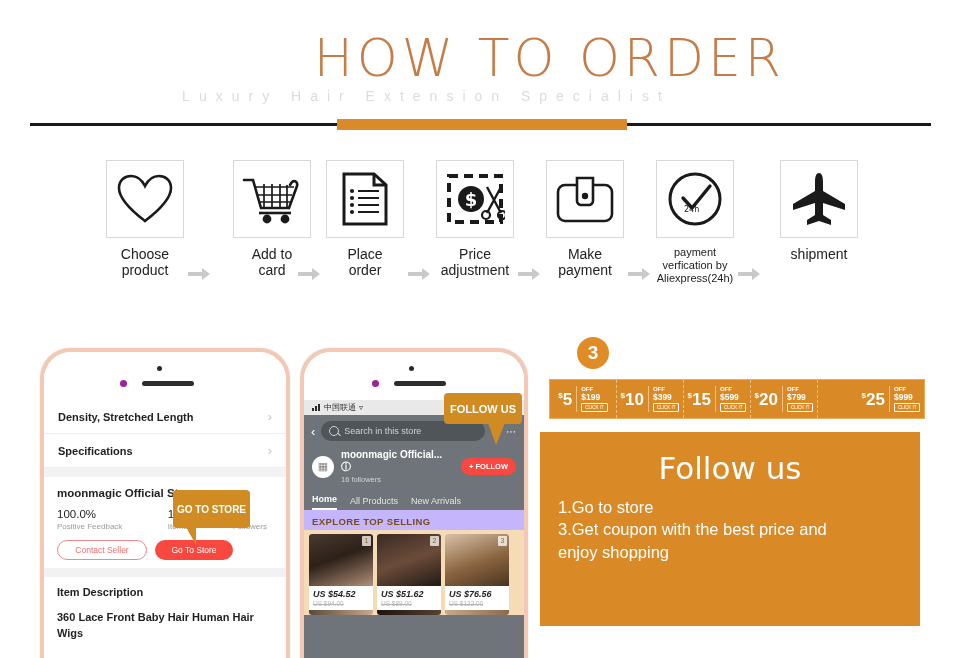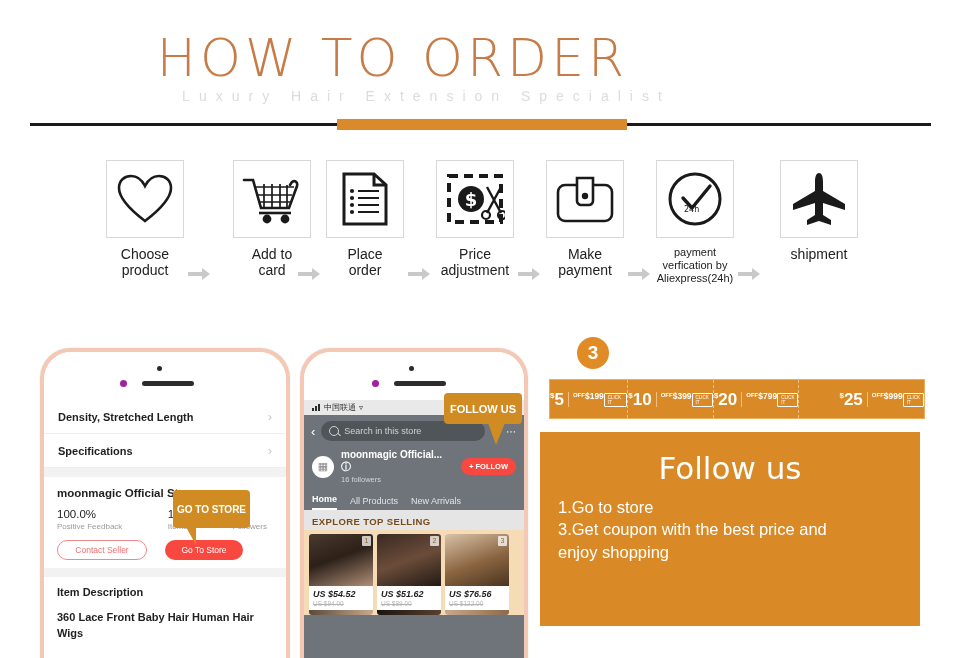--- a/index.html
+++ b/index.html
@@ -5,21 +5,21 @@
   html,body{margin:0;padding:0;}
   body{
     width:961px;height:658px;background:#ffffff;overflow:hidden;
     font-family:"Liberation Sans", sans-serif;position:relative;
   }
   .page{position:relative;width:961px;height:658px;}
 
   
   .header{position:absolute;left:0;top:0;width:961px;height:140px;}
   .title{
-    position:absolute;left:0;top:28px;width:785px;text-align:center;
+    position:absolute;left:0;top:28px;width:785px;text-align:right;
     font-size:52px;letter-spacing:4px;color:#c77b47;
     font-family:"DejaVu Sans", sans-serif;font-weight:300;
   }
   .subtitle{
     position:absolute;left:0;top:88px;width:853px;text-align:center;
     font-size:14px;letter-spacing:9px;color:#dcdcdc;font-weight:400;
   }
   .rule{position:absolute;left:30px;top:123px;width:901px;height:3px;background:#1a1a1a;}
   .rule-accent{position:absolute;left:337px;top:119px;width:290px;height:11px;background:#da8a2a;}
 
@@ -60,21 +60,21 @@
     padding:0 14px;border-bottom:1px solid #eee;font-size:11px;font-weight:700;color:#1f1f1f;
   }
   .chev{color:#c9c9c9;font-size:13px;font-weight:400;}
   .gap{height:9px;background:#f2f2f2;}
   .storeblk{padding:10px 13px 8px 13px;}
   .storename{font-size:11.5px;font-weight:700;color:#1f1f1f;margin-bottom:9px;}
   .stats{display:flex;justify-content:space-between;padding-right:6px;}
   .stat{text-align:left;}
   .stat .n{font-size:11.5px;color:#1f1f1f;font-weight:400;}
   .stat .t{font-size:8px;color:#9b9b9b;margin-top:2px;}
-  .sbtns{display:flex;gap:18px;margin-top:9px;}
+  .sbtns{display:flex;gap:8px;margin-top:9px;}
   .btn-ghost{
     border:1px solid #f08a8a;color:#f26d6d;border-radius:12px;font-size:8.5px;
     padding:4px 0;width:88px;text-align:center;background:#fff;
   }
   .btn-red{
     background:#f8483f;color:#fff;border-radius:12px;font-size:8.5px;
     padding:5px 0;width:78px;text-align:center;
   }
   .desc{padding:9px 13px 0 13px;}
   .desc .h{font-size:11px;font-weight:700;color:#1f1f1f;}
@@ -105,21 +105,21 @@
   .storehead{display:flex;align-items:center;padding:2px 8px 5px 8px;gap:7px;}
   .avatar{width:22px;height:22px;border-radius:50%;background:#fff;display:flex;align-items:center;justify-content:center;}
   .avatar span{font-size:11px;color:#888;}
   .sh-txt{flex:1;}
   .sh-name{color:#fff;font-size:10px;font-weight:700;}
   .sh-fol{color:#d2d5d8;font-size:7.5px;margin-top:1px;}
   .followbtn{background:#f8483f;color:#fff;font-size:7.5px;font-weight:700;border-radius:9px;padding:4px 8px;}
   .tabs{display:flex;gap:13px;padding:0 8px;align-items:flex-end;height:21px;}
   .tab{color:#e3e5e7;font-size:9px;padding-bottom:4px;}
   .tab.active{color:#fff;font-weight:700;border-bottom:2px solid #fff;}
-  .banner{background:#e5e5e5;padding:6px 8px 3px 8px;}
+  .banner{background:#c4b5fd;padding:6px 8px 3px 8px;}
   .banner .bt{color:#7a4a18;font-size:9.5px;font-weight:700;letter-spacing:.4px;}
   .grid{display:flex;gap:4px;padding:4px 5px 0 5px;background:#f5dcb6;}
   .card{background:#fff;border-radius:3px;width:64px;overflow:hidden;position:relative;}
   .thumb{height:52px;position:relative;}
   .rank{position:absolute;right:2px;top:2px;background:rgba(255,255,255,.75);color:#8a6a2a;font-size:7px;width:9px;height:10px;text-align:center;line-height:10px;border-radius:1px;}
   .price{font-size:9px;font-weight:700;font-style:italic;color:#1f1f1f;padding:3px 4px 0 4px;}
   .oprice{font-size:6.5px;color:#b5b5b5;text-decoration:line-through;padding:1px 4px 3px 4px;}
   .strip{height:5px;}
 
   
@@ -139,21 +139,21 @@
     position:absolute;left:549px;top:379px;width:376px;height:40px;
     background:#d98a26;border:1px solid #e9ad5e;box-sizing:border-box;display:flex;
   }
   .coupon{
     flex:1;display:flex;align-items:center;justify-content:center;gap:4px;
     border-right:1px dashed #f0c183;box-sizing:border-box;
   }
   .coupon:last-child{border-right:none;margin-left:40px;}
   .c-amt{color:#fff;font-size:17px;font-weight:700;line-height:1;}
   .c-amt sup{font-size:8px;vertical-align:super;}
-  .c-right{display:flex;flex-direction:row;align-items:flex-start;border-left:1px solid #f0c183;padding-left:4px;}
+  .c-right{display:flex;flex-direction:column;align-items:flex-start;border-left:1px solid #f0c183;padding-left:4px;}
   .c-off{color:#fff;font-size:6px;font-weight:700;line-height:1.1;}
   .c-min{color:#fff;font-size:8.5px;font-weight:700;line-height:1.1;}
   .c-click{border:1px solid #fff;color:#fff;font-size:4.5px;padding:1px 3px;margin-top:1px;border-radius:1px;}
   .follow-panel{
     position:absolute;left:540px;top:432px;width:380px;height:194px;background:#d98a26;
   }
   .fp-title{
     text-align:center;color:#fff;font-size:31px;font-weight:400;padding-top:18px;
     font-family:"DejaVu Sans", sans-serif;
   }
@@ -472,20 +472,30 @@
         <sup>$</sup><span>10</span>
       </div>
       <div class="c-right">
         <div class="c-off">OFF</div>
         <div class="c-min">$399</div>
         <div class="c-click">CLICK IT</div>
       </div>
     </div>
     <div class="coupon">
       <div class="c-amt">
+        <sup>$</sup><span>15</span>
+      </div>
+      <div class="c-right">
+        <div class="c-off">OFF</div>
+        <div class="c-min">$599</div>
+        <div class="c-click">CLICK IT</div>
+      </div>
+    </div>
+    <div class="coupon">
+      <div class="c-amt">
         <sup>$</sup><span>20</span>
       </div>
       <div class="c-right">
         <div class="c-off">OFF</div>
         <div class="c-min">$799</div>
         <div class="c-click">CLICK IT</div>
       </div>
     </div>
     <div class="coupon">
       <div class="c-amt">

